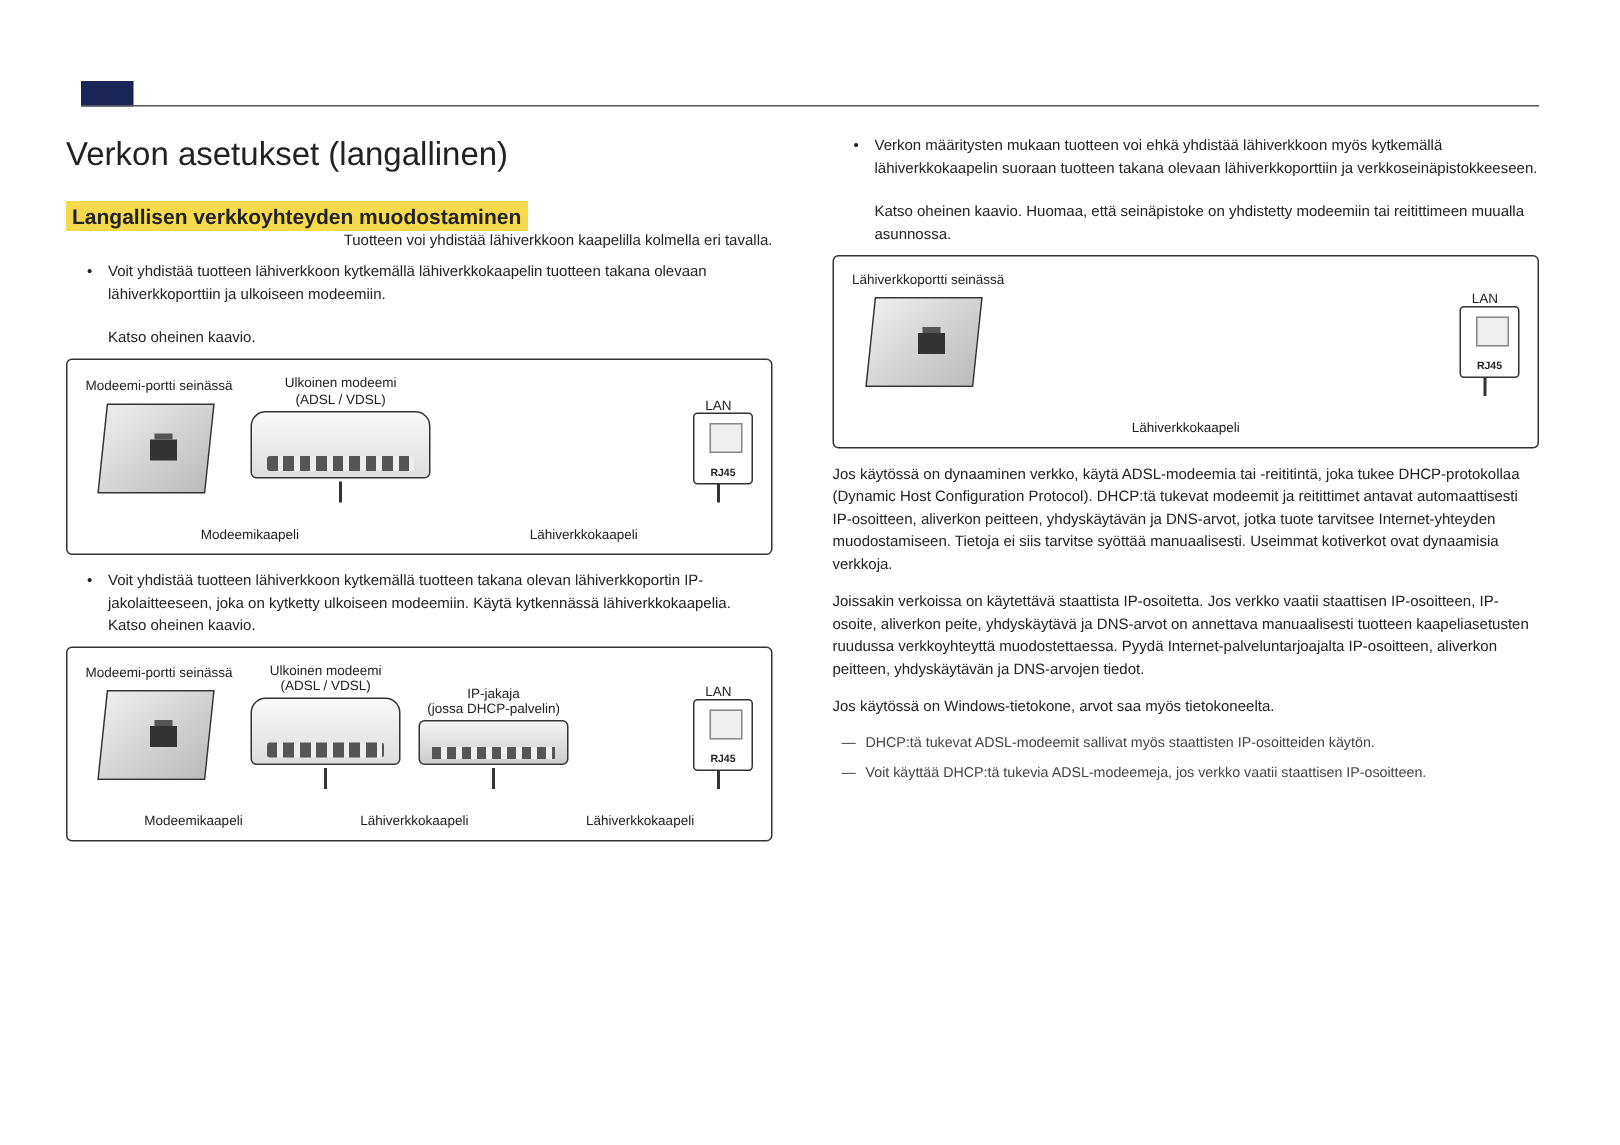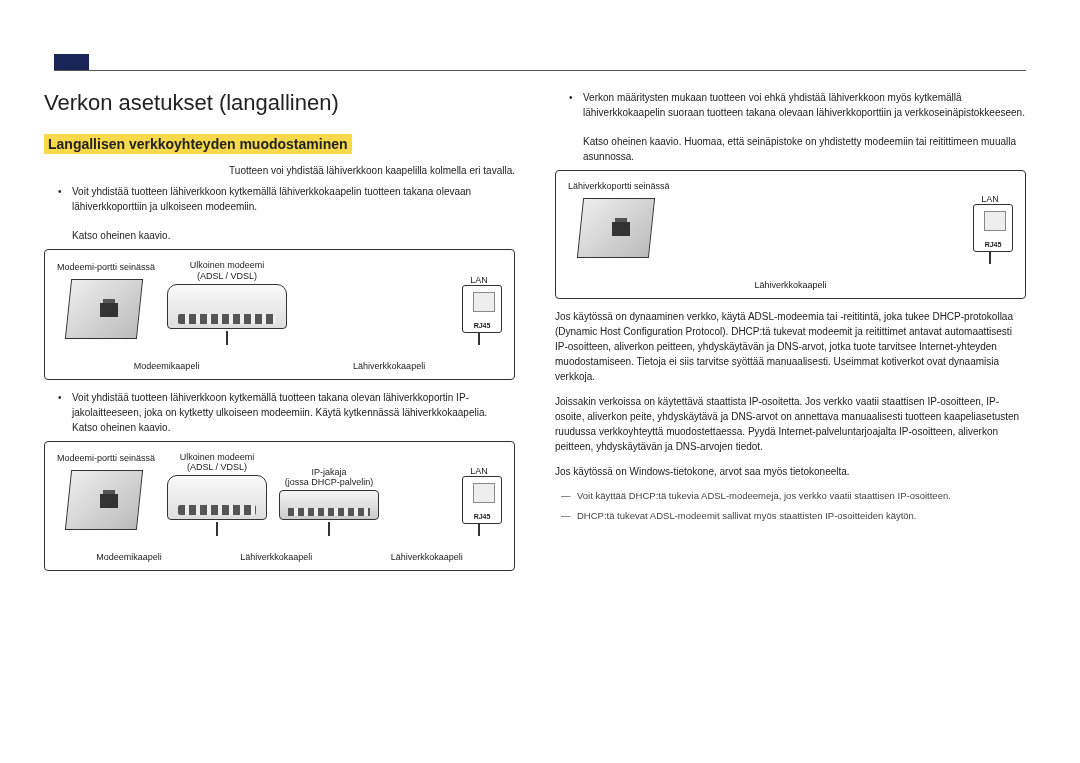--- a/index.html
+++ b/index.html
@@ -42,21 +42,20 @@
     color: #222;
     margin-bottom: 18px;
   }
   h2 {
     display: inline-block;
     font-size: 14px;
     font-weight: 700;
     color: #222;
     background: #f7d94c;
     padding: 2px 4px;
-    margin-bottom: 10px;
   }
   p.intro { margin-bottom: 6px; line-height: 1.4; text-align: right; }
   ul.bullets { list-style: none; margin-left: 20px; }
   ul.bullets > li { position: relative; padding-left: 8px; margin-bottom: 6px; line-height: 1.5; }
   ul.bullets > li::before { content: "•"; position: absolute; left: -6px; }
   .sub-indent { margin-left: 0; margin-top: 14px; }
   .diagram {
     border: 1px solid #333;
     border-radius: 4px;
     margin: 6px 0 10px 0;
@@ -252,18 +251,18 @@
       </div>
       <div class="cable-row">
         <div class="cable-label" style="flex:1;text-align:center">Lähiverkkokaapeli</div>
       </div>
     </div>
 
     <p class="col2-para">Jos käytössä on dynaaminen verkko, käytä ADSL-modeemia tai -reititintä, joka tukee DHCP-protokollaa (Dynamic Host Configuration Protocol). DHCP:tä tukevat modeemit ja reitittimet antavat automaattisesti IP-osoitteen, aliverkon peitteen, yhdyskäytävän ja DNS-arvot, jotka tuote tarvitsee Internet-yhteyden muodostamiseen. Tietoja ei siis tarvitse syöttää manuaalisesti. Useimmat kotiverkot ovat dynaamisia verkkoja.</p>
     <p class="col2-para">Joissakin verkoissa on käytettävä staattista IP-osoitetta. Jos verkko vaatii staattisen IP-osoitteen, IP-osoite, aliverkon peite, yhdyskäytävä ja DNS-arvot on annettava manuaalisesti tuotteen kaapeliasetusten ruudussa verkkoyhteyttä muodostettaessa. Pyydä Internet-palveluntarjoajalta IP-osoitteen, aliverkon peitteen, yhdyskäytävän ja DNS-arvojen tiedot.</p>
     <p class="col2-para">Jos käytössä on Windows-tietokone, arvot saa myös tietokoneelta.</p>
     <ul class="dashlist">
+      <li>DHCP:tä tukevat ADSL-modeemit sallivat myös staattisten IP-osoitteiden käytön.</li>
       <li>Voit käyttää DHCP:tä tukevia ADSL-modeemeja, jos verkko vaatii staattisen IP-osoitteen.</li>
-      <li>DHCP:tä tukevat ADSL-modeemit sallivat myös staattisten IP-osoitteiden käytön.</li>
     </ul>
   </div>
 
 </div>
 
 </body></html>

